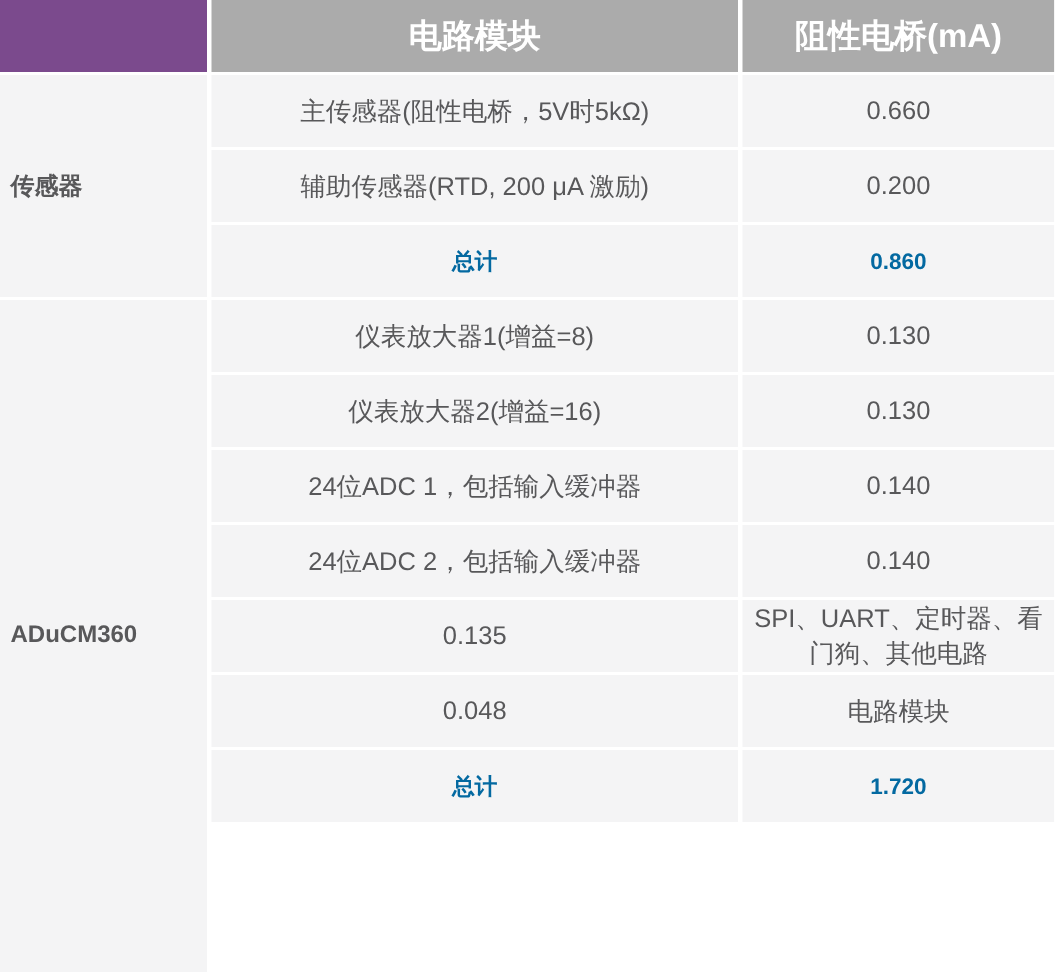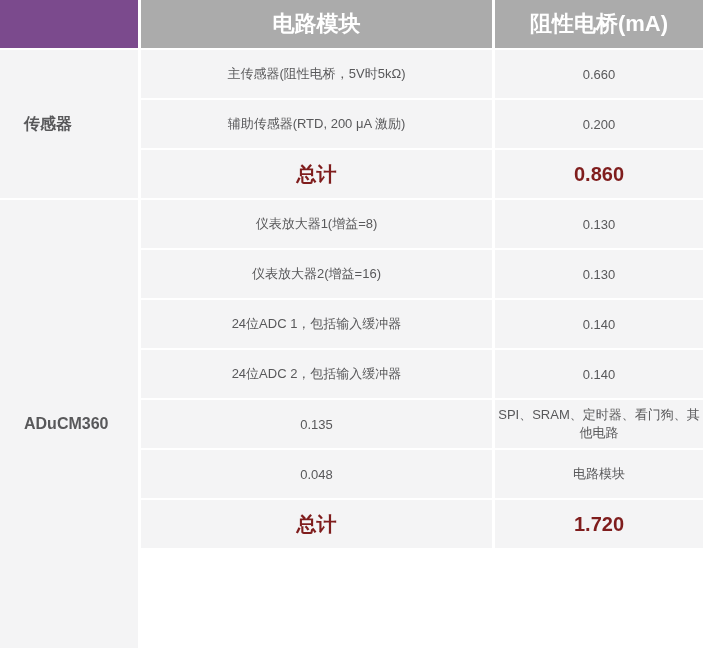--- a/index.html
+++ b/index.html
@@ -39,37 +39,37 @@
     text-align: center;
   }
   .group {
     background: var(--cellbg);
     color: var(--text);
     font-weight: bold;
     font-size: 16px;
     display: flex;
     align-items: center;
     justify-content: flex-start;
-    padding-left: 24px;
+    padding-left: 7px;
   }
   .g1 { grid-column: 1; grid-row: 2 / span 3; }
   .g2 { grid-column: 1; grid-row: 5 / span 9; }
   .td {
     background: var(--cellbg);
     color: var(--text);
-    font-size: 13px;
+    font-size: 17px;
     display: flex;
     align-items: center;
     justify-content: center;
     text-align: center;
   }
   .td.total {
     font-weight: bold;
-    color: #7f1d1d;
-    font-size: 20px;
+    color: #0369a1;
+    font-size: 15px;
   }
 </style>
 </head>
 <body>
 
 <div class="stage">
   <div class="grid">
 
     <div class="corner"></div>
     <div class="th">电路模块</div>
@@ -96,21 +96,21 @@
 
     <div class="td">24位ADC 1，包括输入缓冲器</div>
     <div class="td">0.140</div>
 
     <div class="td">24位ADC 2，包括输入缓冲器</div>
     <div class="td">0.140</div>
 
     <div class="td">0.135</div>
 
 
-    <div class="td">SPI、SRAM、定时器、看门狗、其他电路</div>
+    <div class="td">SPI、UART、定时器、看门狗、其他电路</div>
     <div class="td">0.048</div>
 
     <div class="td">电路模块</div>
 
     <div class="td total">总计</div>
     <div class="td total">1.720</div>
 
   </div>
 </div>
 

